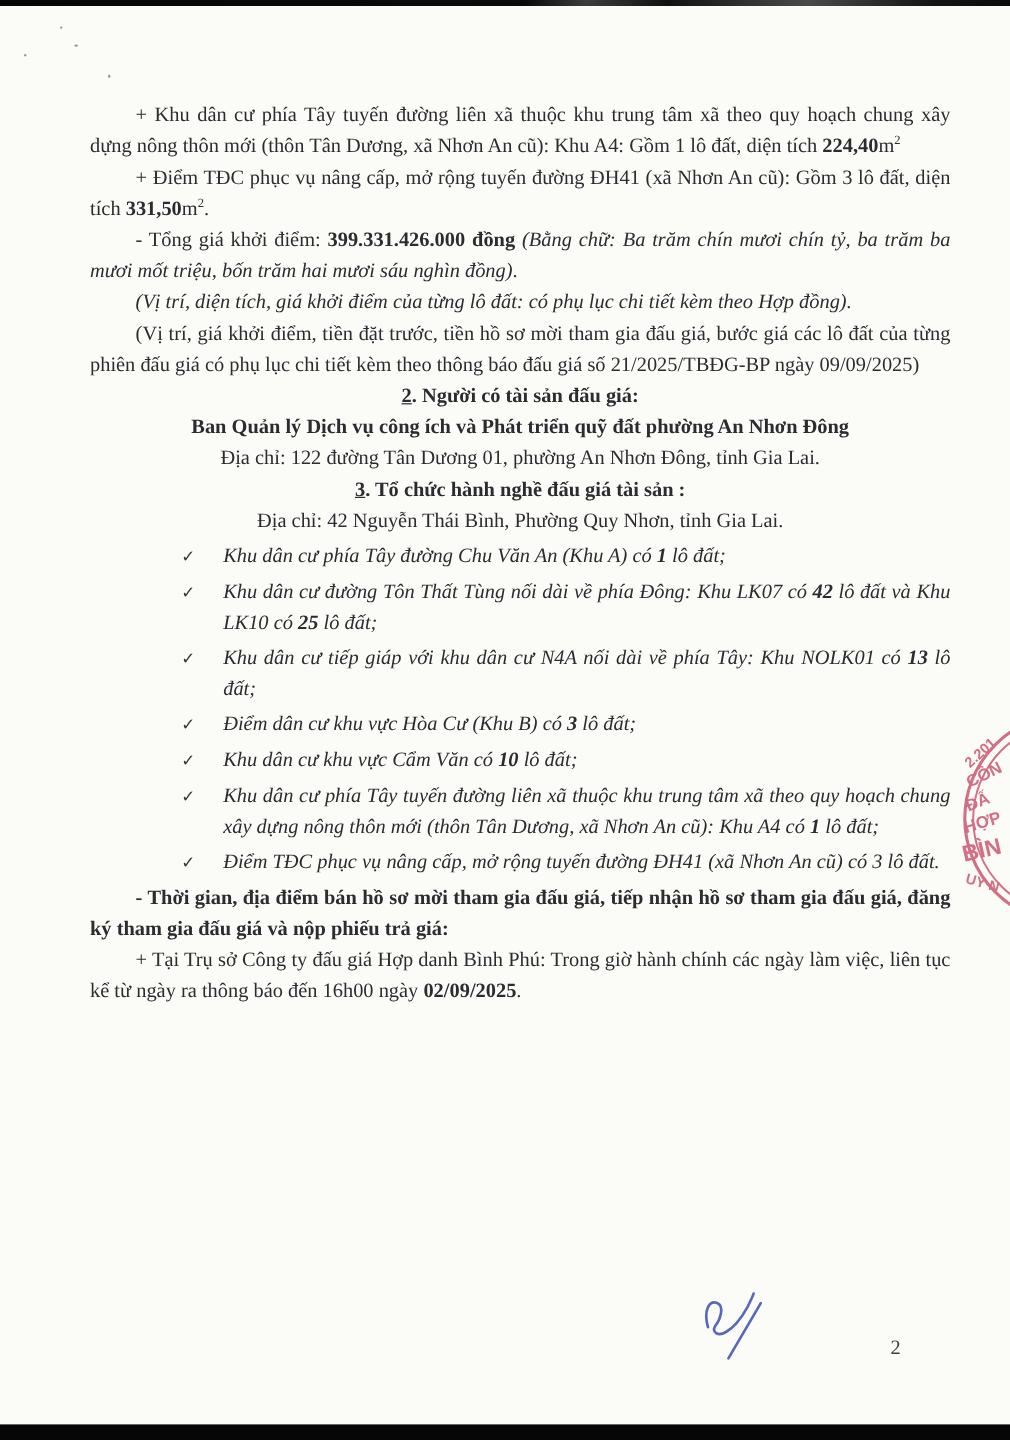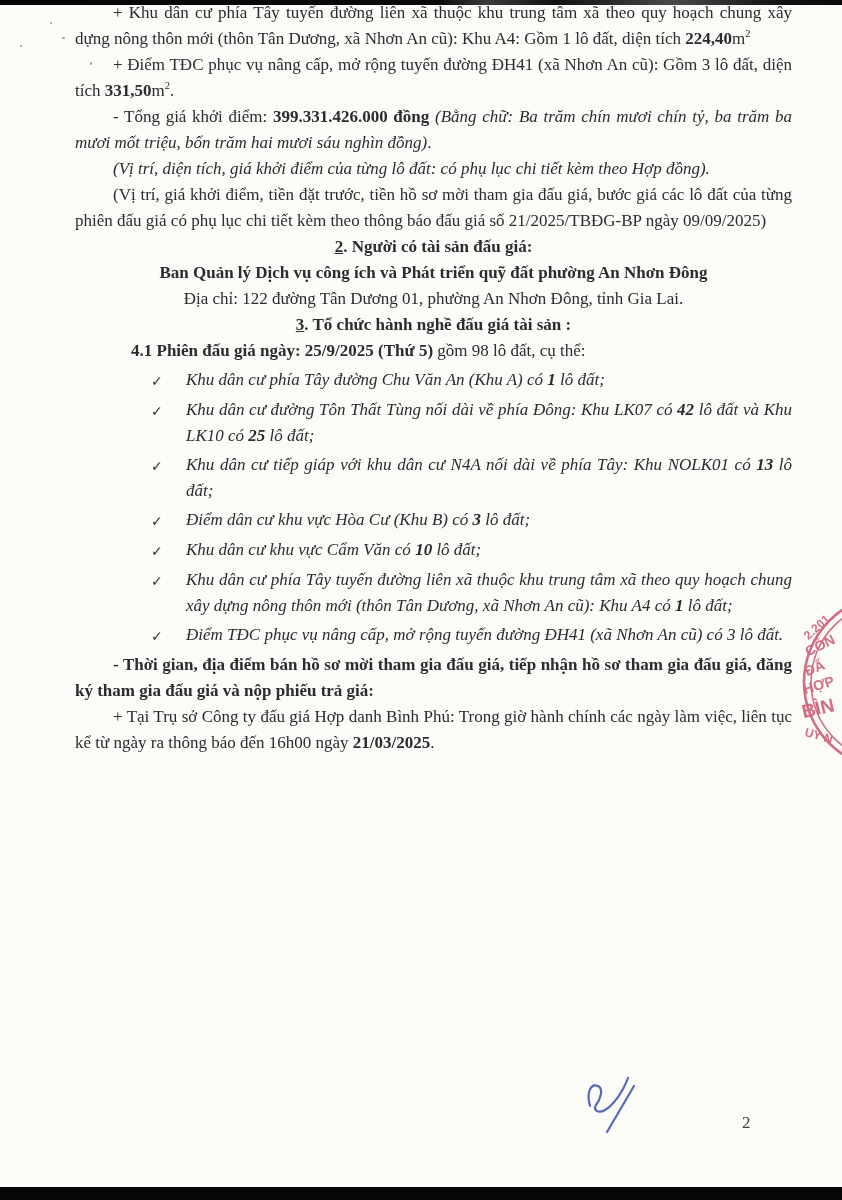--- a/index.html
+++ b/index.html
@@ -14,20 +14,21 @@
   .bar-top{
     position:absolute;top:0;left:0;width:842px;height:5px;
     background:linear-gradient(90deg,#060606 0%,#0a0a0a 52%,#3c3c3c 58%,#101010 66%,#4a4a4a 80%,#151515 92%,#0a0a0a 100%);
   }
   .bar-bottom{
     position:absolute;bottom:0;left:0;width:842px;height:13px;
     background:#060606;
   }
   .doc{
     position:absolute;left:75px;top:0;width:717px;
+    padding-top:83px;
     font-size:17px;line-height:26px;
   }
   .doc p{margin:0;text-align:justify;}
   .doc p.heading{text-align:center;}
   .indent{text-indent:38px;}
   .sub{text-indent:56px;}
   .b{font-weight:bold;}
   .i{font-style:italic;}
   .u{text-decoration:underline;}
   sup{font-size:10.5px;line-height:0;}
@@ -62,21 +63,21 @@
   <div class="doc">
       <p class="indent"><span>+ Khu dân cư phía Tây tuyến đường liên xã thuộc khu trung tâm xã theo quy hoạch chung xây dựng nông thôn mới (thôn Tân Dương, xã Nhơn An cũ): Khu A4: Gồm 1 lô đất, diện tích </span><span class="b">224,40</span><span>m</span><sup>2</sup></p>
       <p class="indent"><span>+ Điểm TĐC phục vụ nâng cấp, mở rộng tuyến đường ĐH41 (xã Nhơn An cũ): Gồm 3 lô đất, diện tích </span><span class="b">331,50</span><span>m</span><sup>2</sup><span>.</span></p>
       <p class="indent"><span>- Tổng giá khởi điểm: </span><span class="b">399.331.426.000 đồng </span><span class="i">(Bằng chữ: Ba trăm chín mươi chín tỷ, ba trăm ba mươi mốt triệu, bốn trăm hai mươi sáu nghìn đồng)</span><span>.</span></p>
       <p class="indent"><span class="i">(Vị trí, diện tích, giá khởi điểm của từng lô đất: có phụ lục chi tiết kèm theo Hợp đồng).</span></p>
       <p class="indent"><span>(Vị trí, giá khởi điểm, tiền đặt trước, tiền hồ sơ mời tham gia đấu giá, bước giá các lô đất của từng phiên đấu giá có phụ lục chi tiết kèm theo thông báo đấu giá số 21/2025/TBĐG-BP ngày 09/09/2025)</span></p>
       <p class="heading"><span class="b u">2</span><span class="b">. Người có tài sản đấu giá:</span></p>
       <p class="heading"><span class="b">Ban Quản lý Dịch vụ công ích và Phát triển quỹ đất phường An Nhơn Đông</span></p>
       <p class="heading"><span>Địa chỉ: 122 đường Tân Dương 01, phường An Nhơn Đông, tỉnh Gia Lai.</span></p>
       <p class="heading"><span class="b u">3</span><span class="b">. Tổ chức hành nghề đấu giá tài sản :</span></p>
-      <p class="sub"><span class="b">4.1 Phiên đấu giá ngày: 25/9/2025 (Thứ 5) </span><span>gồm 98 lô đất, cụ thể:</span></p>
+      <p class="heading"><span>Địa chỉ: 42 Nguyễn Thái Bình, Phường Quy Nhơn, tỉnh Gia Lai.</span></p>
       <div class="item">
         <span class="check">✓</span>
         <div class="item-body"><span>Khu dân cư phía Tây đường Chu Văn An (Khu A) có </span><span class="b">1</span><span> lô đất;</span></div>
       </div>
       <div class="item">
         <span class="check">✓</span>
         <div class="item-body"><span>Khu dân cư đường Tôn Thất Tùng nối dài về phía Đông: Khu LK07 có </span><span class="b">42</span><span> lô đất và Khu LK10 có </span><span class="b">25</span><span> lô đất;</span></div>
       </div>
       <div class="item">
         <span class="check">✓</span>
@@ -92,21 +93,21 @@
       </div>
       <div class="item">
         <span class="check">✓</span>
         <div class="item-body"><span>Khu dân cư phía Tây tuyến đường liên xã thuộc khu trung tâm xã theo quy hoạch chung xây dựng nông thôn mới (thôn Tân Dương, xã Nhơn An cũ): Khu A4 có </span><span class="b">1</span><span> lô đất;</span></div>
       </div>
       <div class="item">
         <span class="check">✓</span>
         <div class="item-body"><span>Điểm TĐC phục vụ nâng cấp, mở rộng tuyến đường ĐH41 (xã Nhơn An cũ) có 3 lô đất.</span></div>
       </div>
       <p class="indent"><span class="b">- Thời gian, địa điểm bán hồ sơ mời tham gia đấu giá, tiếp nhận hồ sơ tham gia đấu giá, đăng ký tham gia đấu giá và nộp phiếu trả giá:</span></p>
-      <p class="indent"><span>+ Tại Trụ sở Công ty đấu giá Hợp danh Bình Phú: Trong giờ hành chính các ngày làm việc, liên tục kể từ ngày ra thông báo đến 16h00 ngày </span><span class="b">21/03/2025</span><span>.</span></p>
+      <p class="indent"><span>+ Tại Trụ sở Công ty đấu giá Hợp danh Bình Phú: Trong giờ hành chính các ngày làm việc, liên tục kể từ ngày ra thông báo đến 16h00 ngày </span><span class="b">02/09/2025</span><span>.</span></p>
     </div>
 
   <svg class="stamp" width="42" height="200" viewBox="0 0 42 200" aria-hidden="true">
     <g fill="none" stroke="#c8506a">
       <circle cx="91" cy="92" r="87" stroke-width="2.6"></circle>
       <circle cx="91" cy="92" r="80" stroke-width="1.6"></circle>
     </g>
     <g fill="#c8506a" font-family="Liberation Sans, sans-serif" font-weight="bold">
       <text x="6" y="48" font-size="12" transform="rotate(-42 10 46)">2.201</text>
       <text x="8" y="66" font-size="14" transform="rotate(-26 9 66)">CÔN</text>

